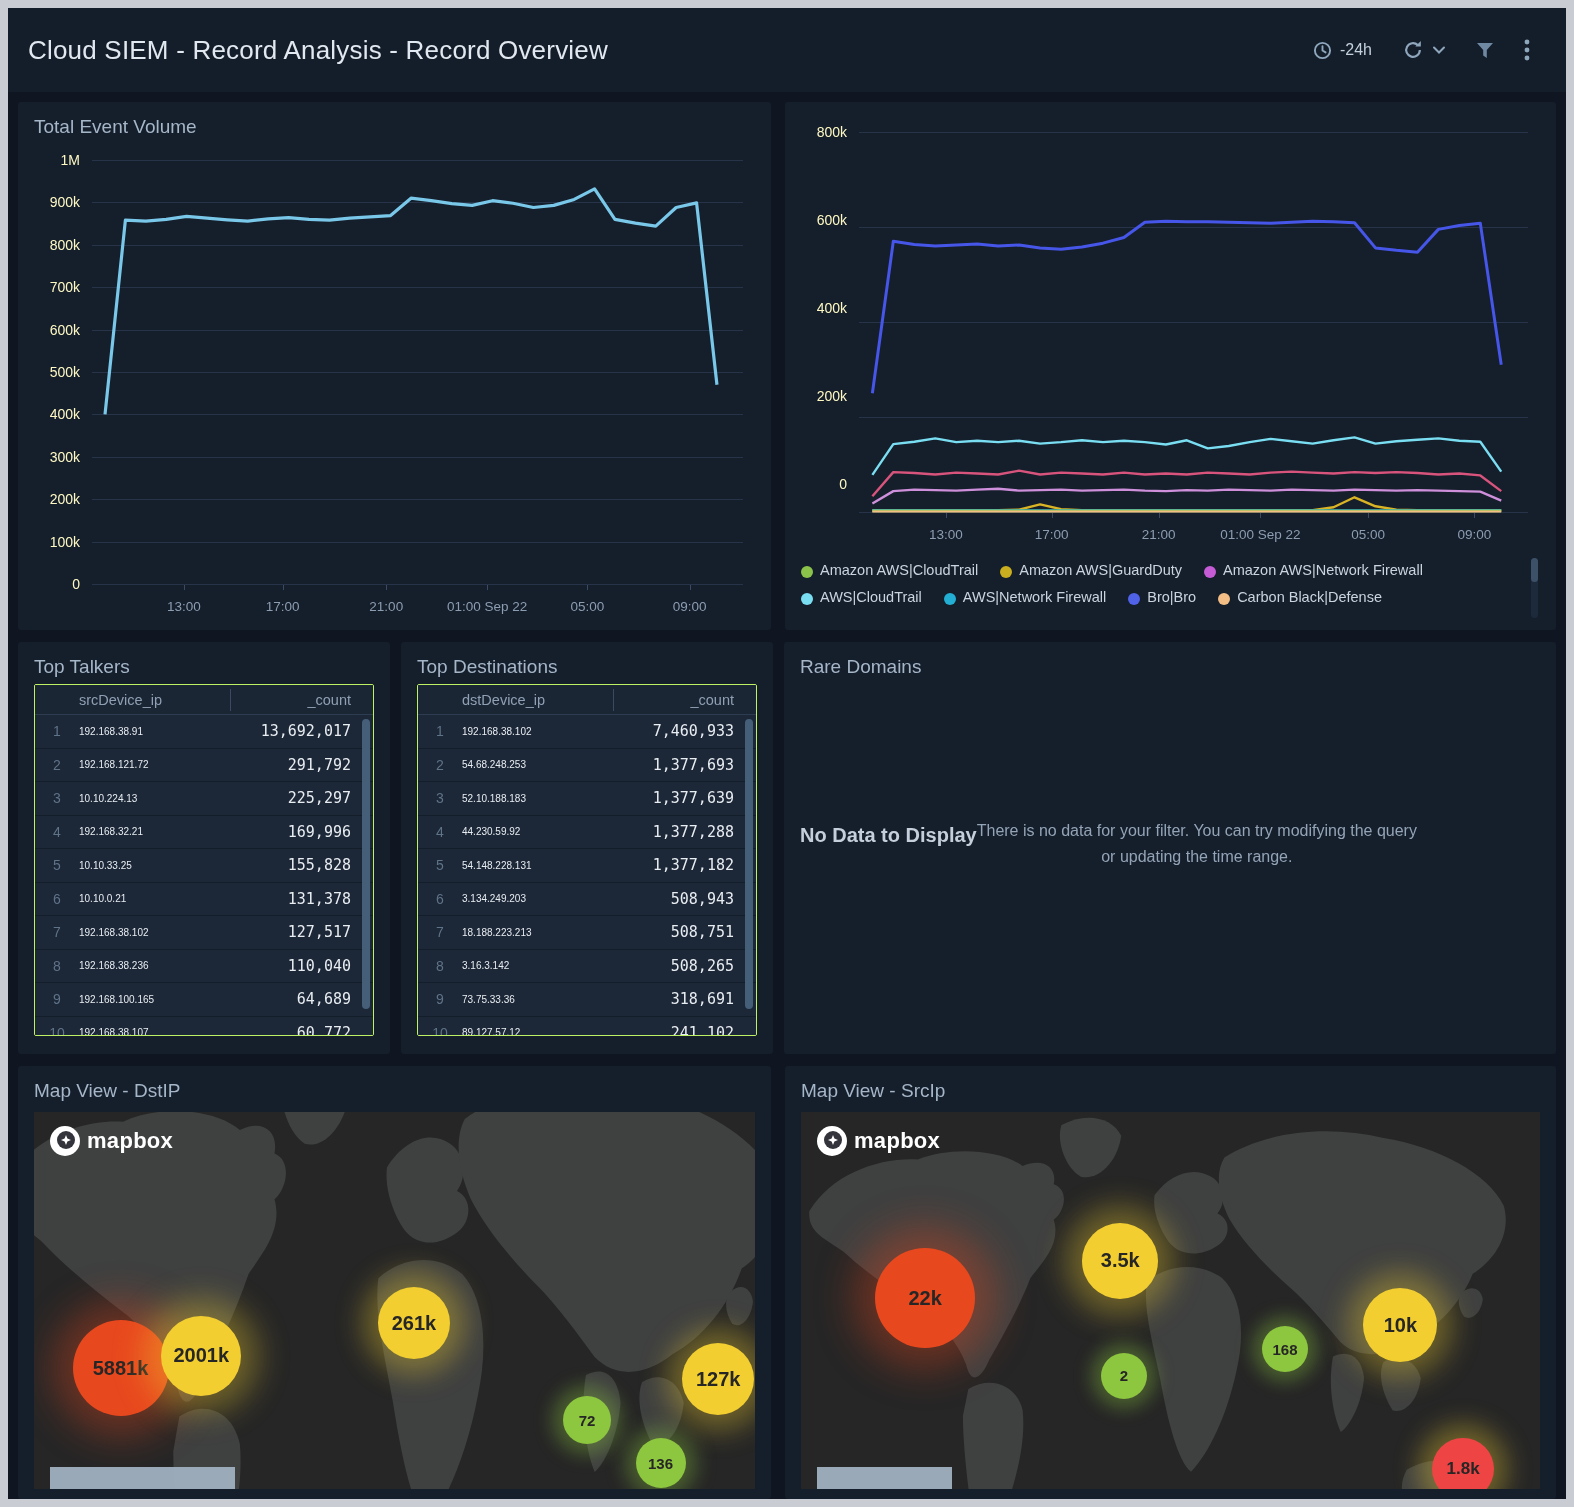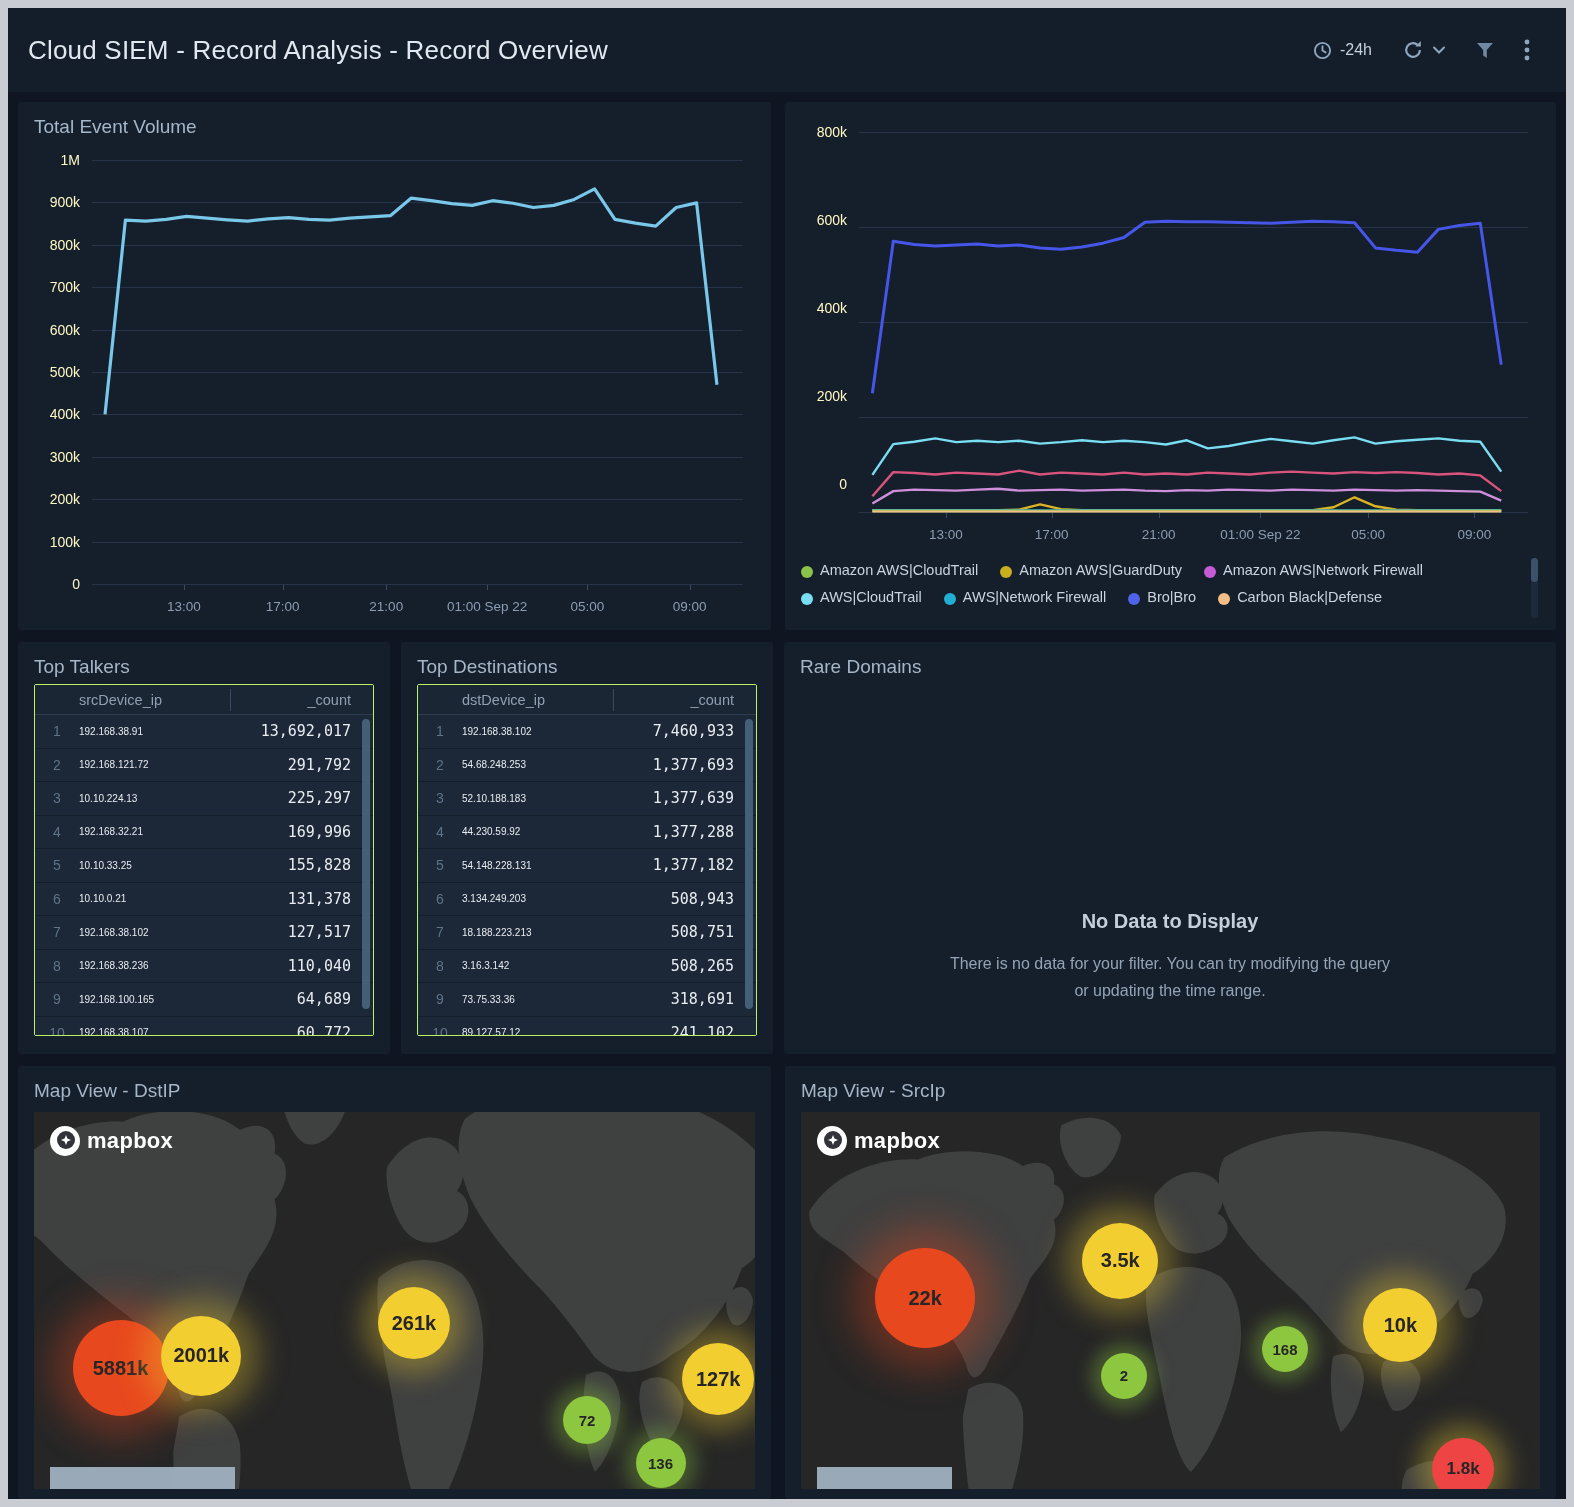--- a/index.html
+++ b/index.html
@@ -52,21 +52,21 @@
   .th-num { width:44px; flex:none; }
   .th-key { flex:1.25; border-right:1px solid #3A4A60; height:22px; line-height:22px; }
   .th-count { flex:1; text-align:right; padding-right:22px; }
   .tr { display:flex; align-items:center; height:33.5px; background:#1C2737; border-bottom:1px solid #141E2B; cursor:pointer; }
   .td-num { width:44px; flex:none; text-align:center; font-size:14px; color:#5F7389; }
   .td-ip { flex:1.25; font-size:10px; color:#E8EDF2; }
   .td-count { flex:1; text-align:right; padding-right:22px; font-family:"DejaVu Sans Mono", monospace; font-size:15px; color:#E8EDF2; }
   .tscroll { position:absolute; right:3px; top:34px; width:8px; height:290px; background:#455F79; border-radius:4px; }
 
   
-  .empty { flex:1; display:flex; flex-direction:column; align-items:center; justify-content:flex-end; padding-bottom:40px; text-align:center; }
+  .empty { flex:1; display:flex; flex-direction:row; align-items:center; justify-content:flex-start; padding-bottom:40px; text-align:center; }
   .empty-title { font-size:20px; font-weight:700; color:#C4CFDB; margin-bottom:18px; }
   .empty-msg { font-size:16px; color:#93A4B6; line-height:1.65; }
 
   
   .map { position:relative; flex:1; background:#262626; overflow:hidden; margin-top:4px; }
   .world { position:absolute; }
   .world-left { left:-8%; top:-90px; width:120%; height:720px; }
   .world-right { left:-2%; top:-30px; width:105%; height:560px; }
   .bubble { position:absolute; border-radius:50%; display:flex; align-items:center; justify-content:center; transform:translate(-50%,-50%); cursor:pointer; }
   .bubble span { font-weight:700; color:#262626; }

